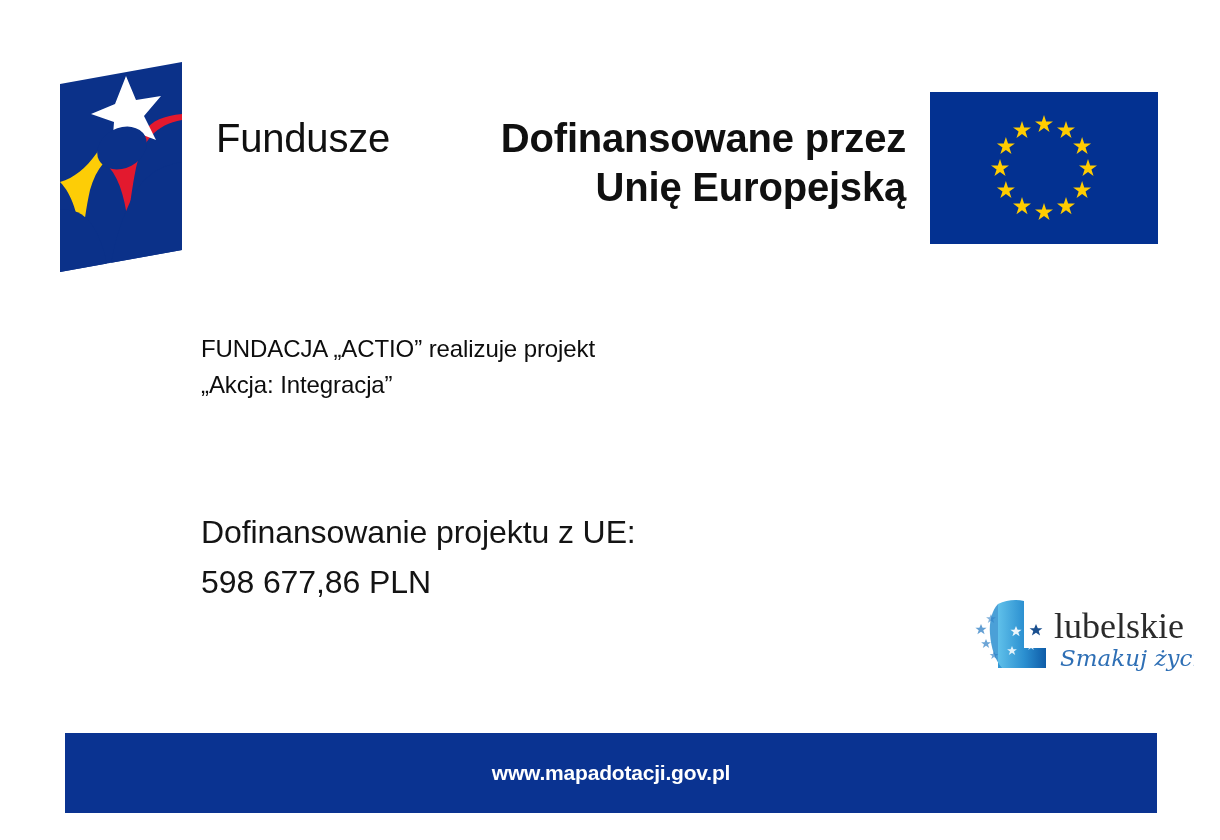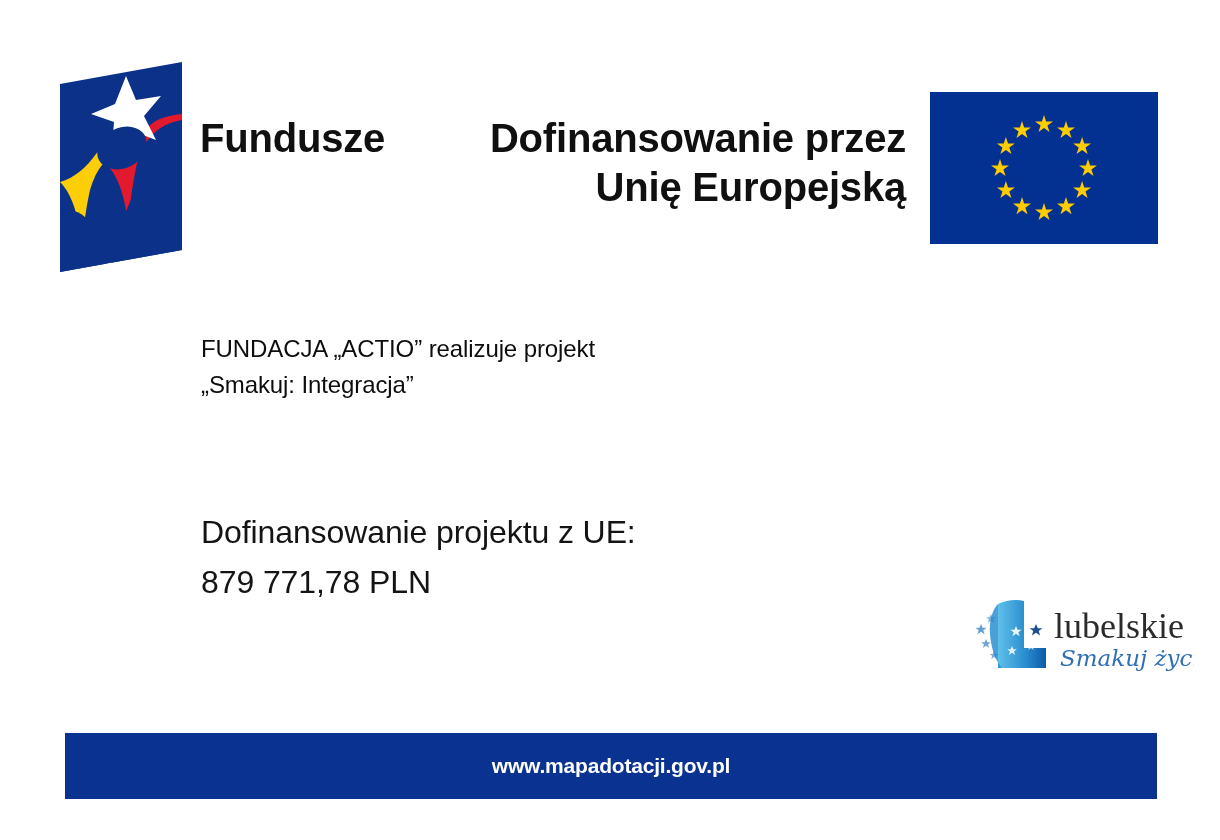--- a/index.html
+++ b/index.html
@@ -36,25 +36,25 @@
     position: absolute;
     left: 60px;
     top: 62px;
     width: 122px;
     height: 210px;
   }
   .fe-logo svg { display: block; width: 100%; height: 100%; }
 
   .fe-wordmark {
     position: absolute;
-    left: 200px;
+    left: 216px;
     top: 114px;
     width: 260px;
     font-size: 40px;
-    font-weight: 700;
+    font-weight: 400;
     line-height: 1.22;
     letter-spacing: -0.2px;
     color: #101010;
     text-align: left;
     white-space: nowrap;
   }
 
   .eu-wordmark {
     position: absolute;
     left: 470px;
@@ -118,21 +118,21 @@
     height: 80px;
   }
   .lubelskie-logo svg { display: block; width: 100%; height: 100%; }
 
   
   .footer-bar {
     position: absolute;
     left: 65px;
     top: 733px;
     width: 1092px;
-    height: 66px;
+    height: 80px;
     background: #0a3391;
     display: flex;
     align-items: center;
     justify-content: center;
   }
   .footer-url {
     color: #ffffff;
     font-size: 21px;
     font-weight: 700;
     letter-spacing: -0.2px;
@@ -169,21 +169,21 @@
           <ellipse cx="62" cy="86" rx="26" ry="20" transform="rotate(-28 62 86)" fill="#0b3189"></ellipse>
         </g>
       </svg>
     </div>
 
     <div class="fe-wordmark">
       <div>Fundusze</div>
     </div>
 
     <div class="eu-wordmark">
-      <div>Dofinansowanie przez</div>
+      <div>Dofinansowane przez</div>
       <div>Unię Europejską</div>
     </div>
 
     <div class="eu-flag">
       <svg viewBox="0 0 228 152" xmlns="http://www.w3.org/2000/svg" aria-hidden="true">
         <rect x="0" y="0" width="228" height="152" fill="#033191"></rect>
         <g fill="#ffcc00">
 
           <polygon points="114,23 116.12,29.52 122.98,29.52 117.43,33.55 119.55,40.07 114,36.04 108.45,40.07 110.57,33.55 105.02,29.52 111.88,29.52"></polygon>
           <polygon points="136,28.9 138.12,35.42 144.98,35.42 139.43,39.45 141.55,45.97 136,41.94 130.45,45.97 132.57,39.45 127.02,35.42 133.88,35.42"></polygon>
@@ -197,26 +197,26 @@
           <polygon points="70,67 72.12,73.52 78.98,73.52 73.43,77.55 75.55,84.07 70,80.04 64.45,84.07 66.57,77.55 61.02,73.52 67.88,73.52"></polygon>
           <polygon points="75.9,45 78.02,51.52 84.88,51.52 79.33,55.55 81.45,62.07 75.9,58.04 70.35,62.07 72.47,55.55 66.92,51.52 73.78,51.52"></polygon>
           <polygon points="92,28.9 94.12,35.42 100.98,35.42 95.43,39.45 97.55,45.97 92,41.94 86.45,45.97 88.57,39.45 83.02,35.42 89.88,35.42"></polygon>
         </g>
       </svg>
     </div>
   </div>
 
   <div class="project-block">
     <div class="project-line">FUNDACJA „ACTIO” realizuje projekt</div>
-    <div class="project-line">„Smakuj: Integracja”</div>
+    <div class="project-line">„Akcja: Integracja”</div>
   </div>
 
   <div class="funding-block">
     <div class="funding-line">Dofinansowanie projektu z UE:</div>
-    <div class="funding-line">879 771,78 PLN</div>
+    <div class="funding-line">598 677,86 PLN</div>
   </div>
 
   <div class="lubelskie-logo">
     <svg viewBox="0 0 222 80" xmlns="http://www.w3.org/2000/svg" aria-hidden="true">
       <defs>
         <linearGradient id="lGrad" x1="0" y1="0" x2="1" y2="0">
           <stop offset="0%" stop-color="#5fc0ea"></stop>
           <stop offset="55%" stop-color="#2b8fd0"></stop>
           <stop offset="100%" stop-color="#0e5ca8"></stop>
         </linearGradient>

